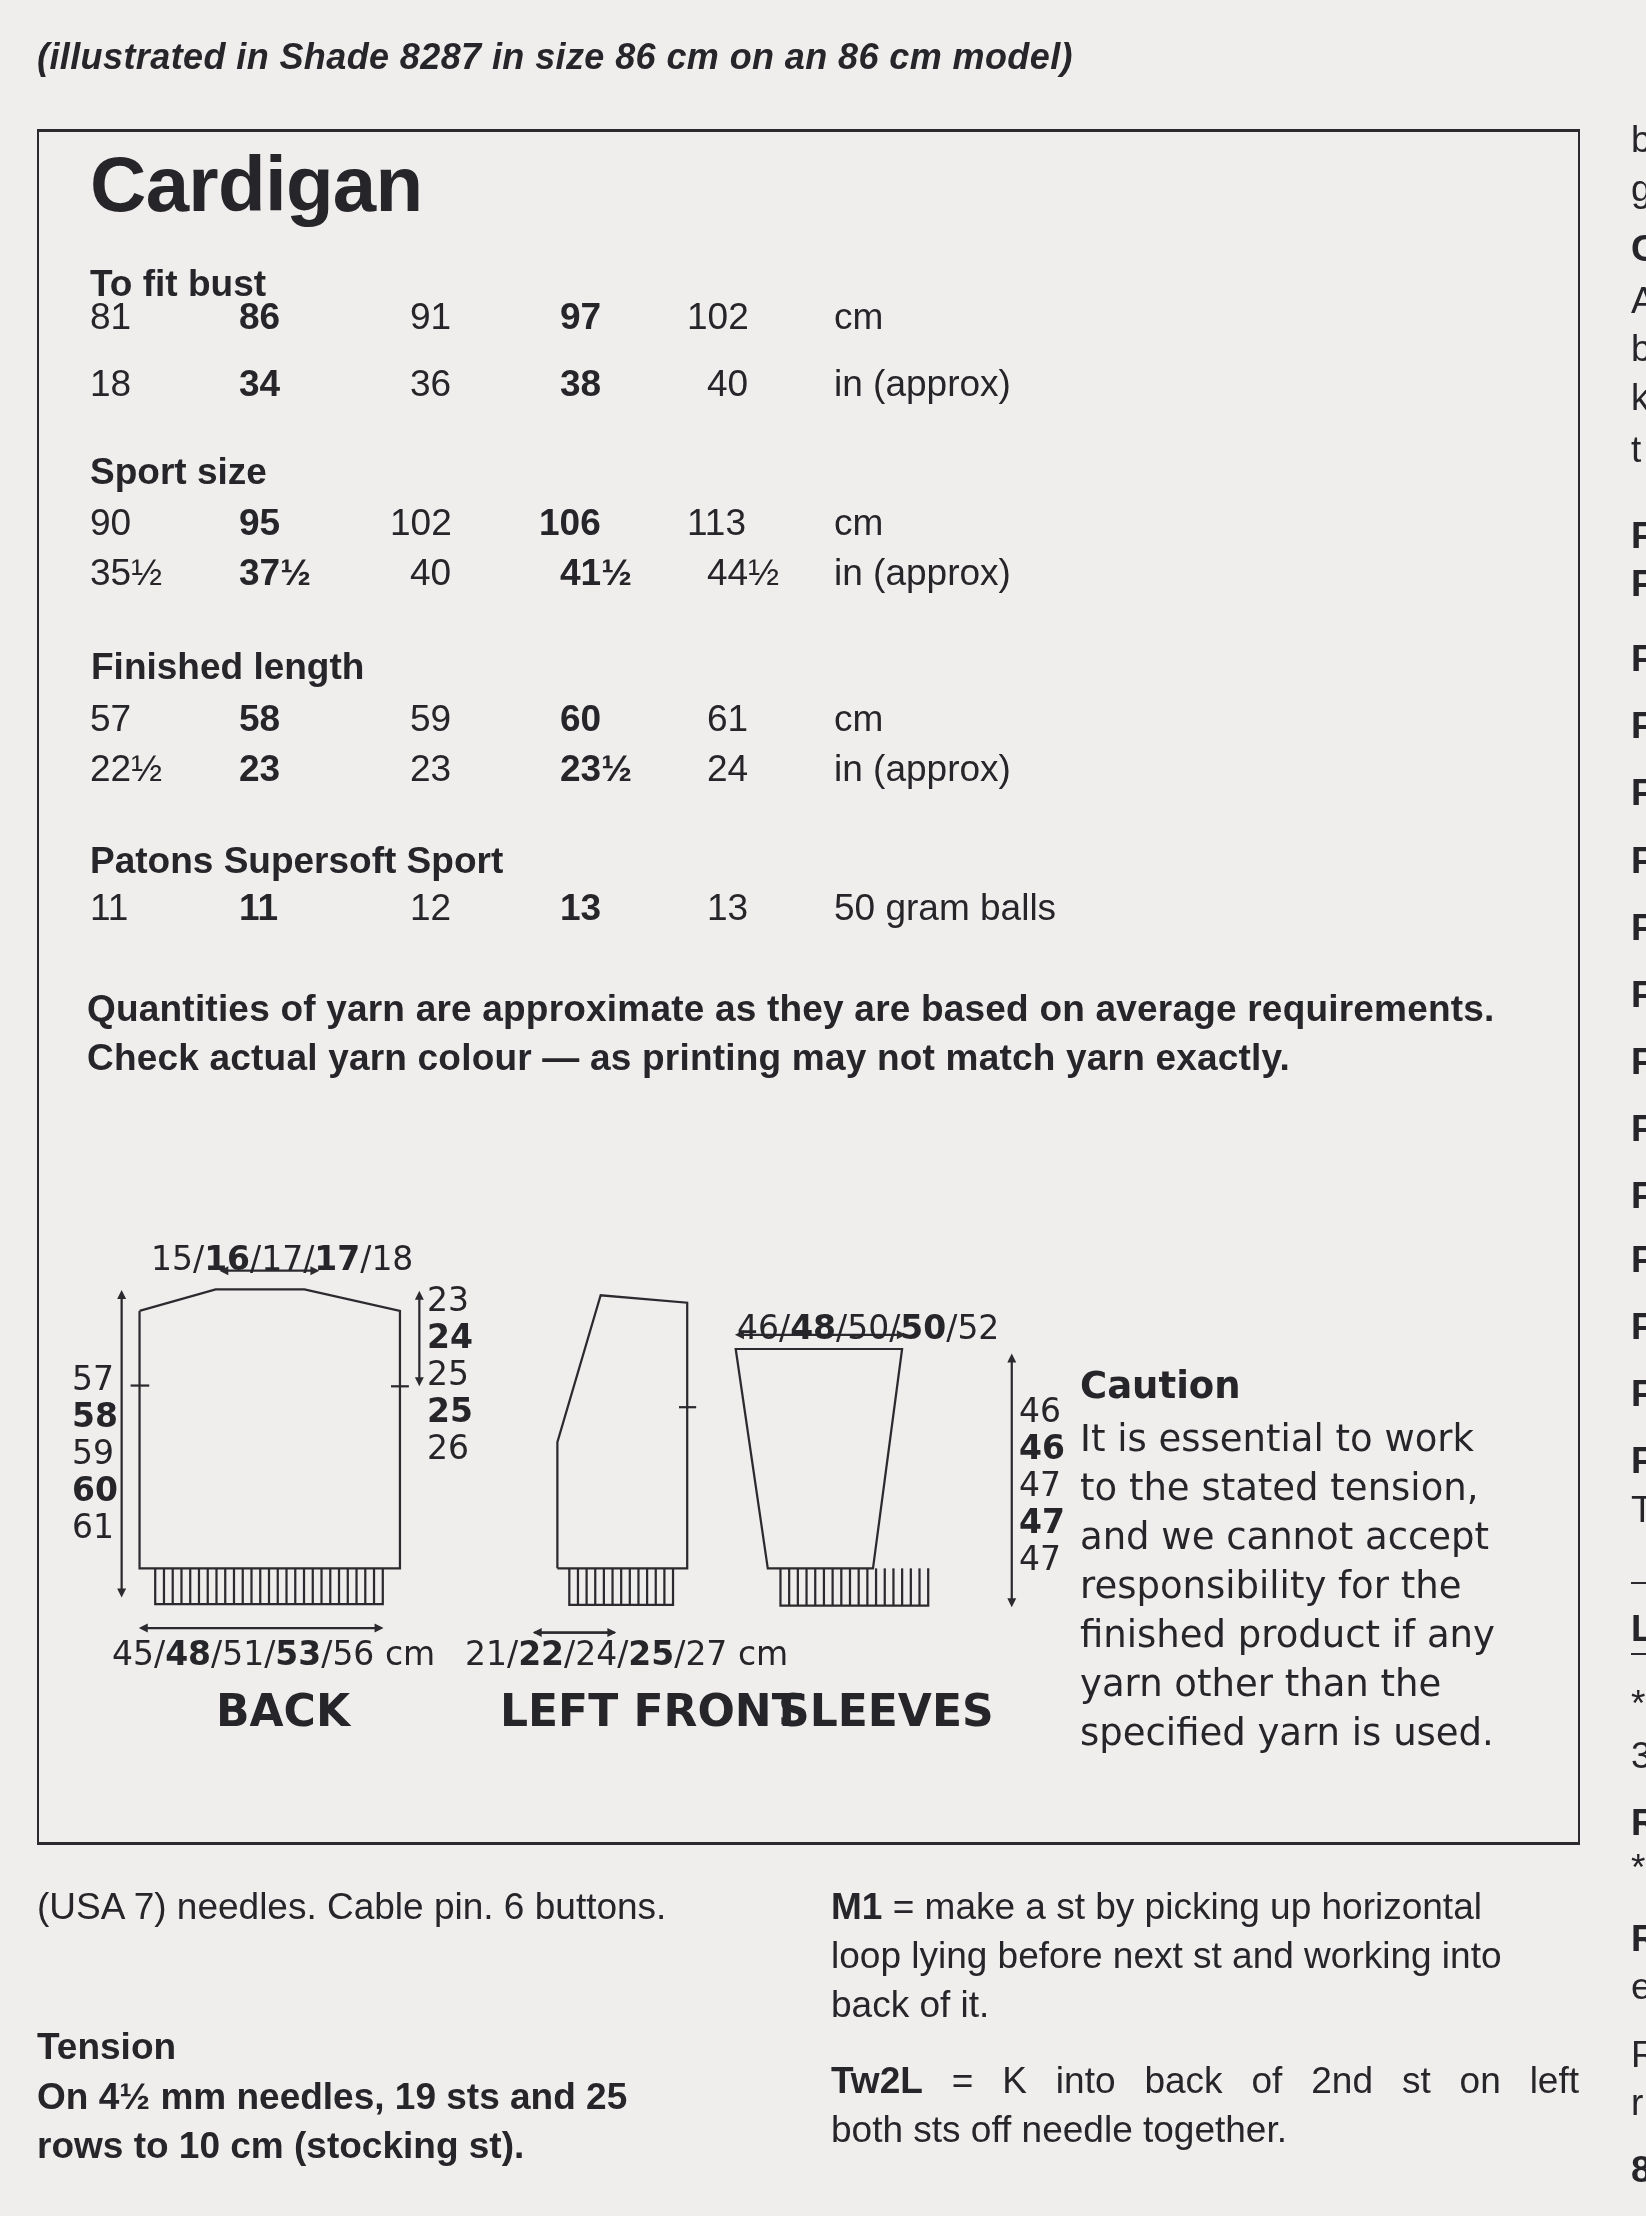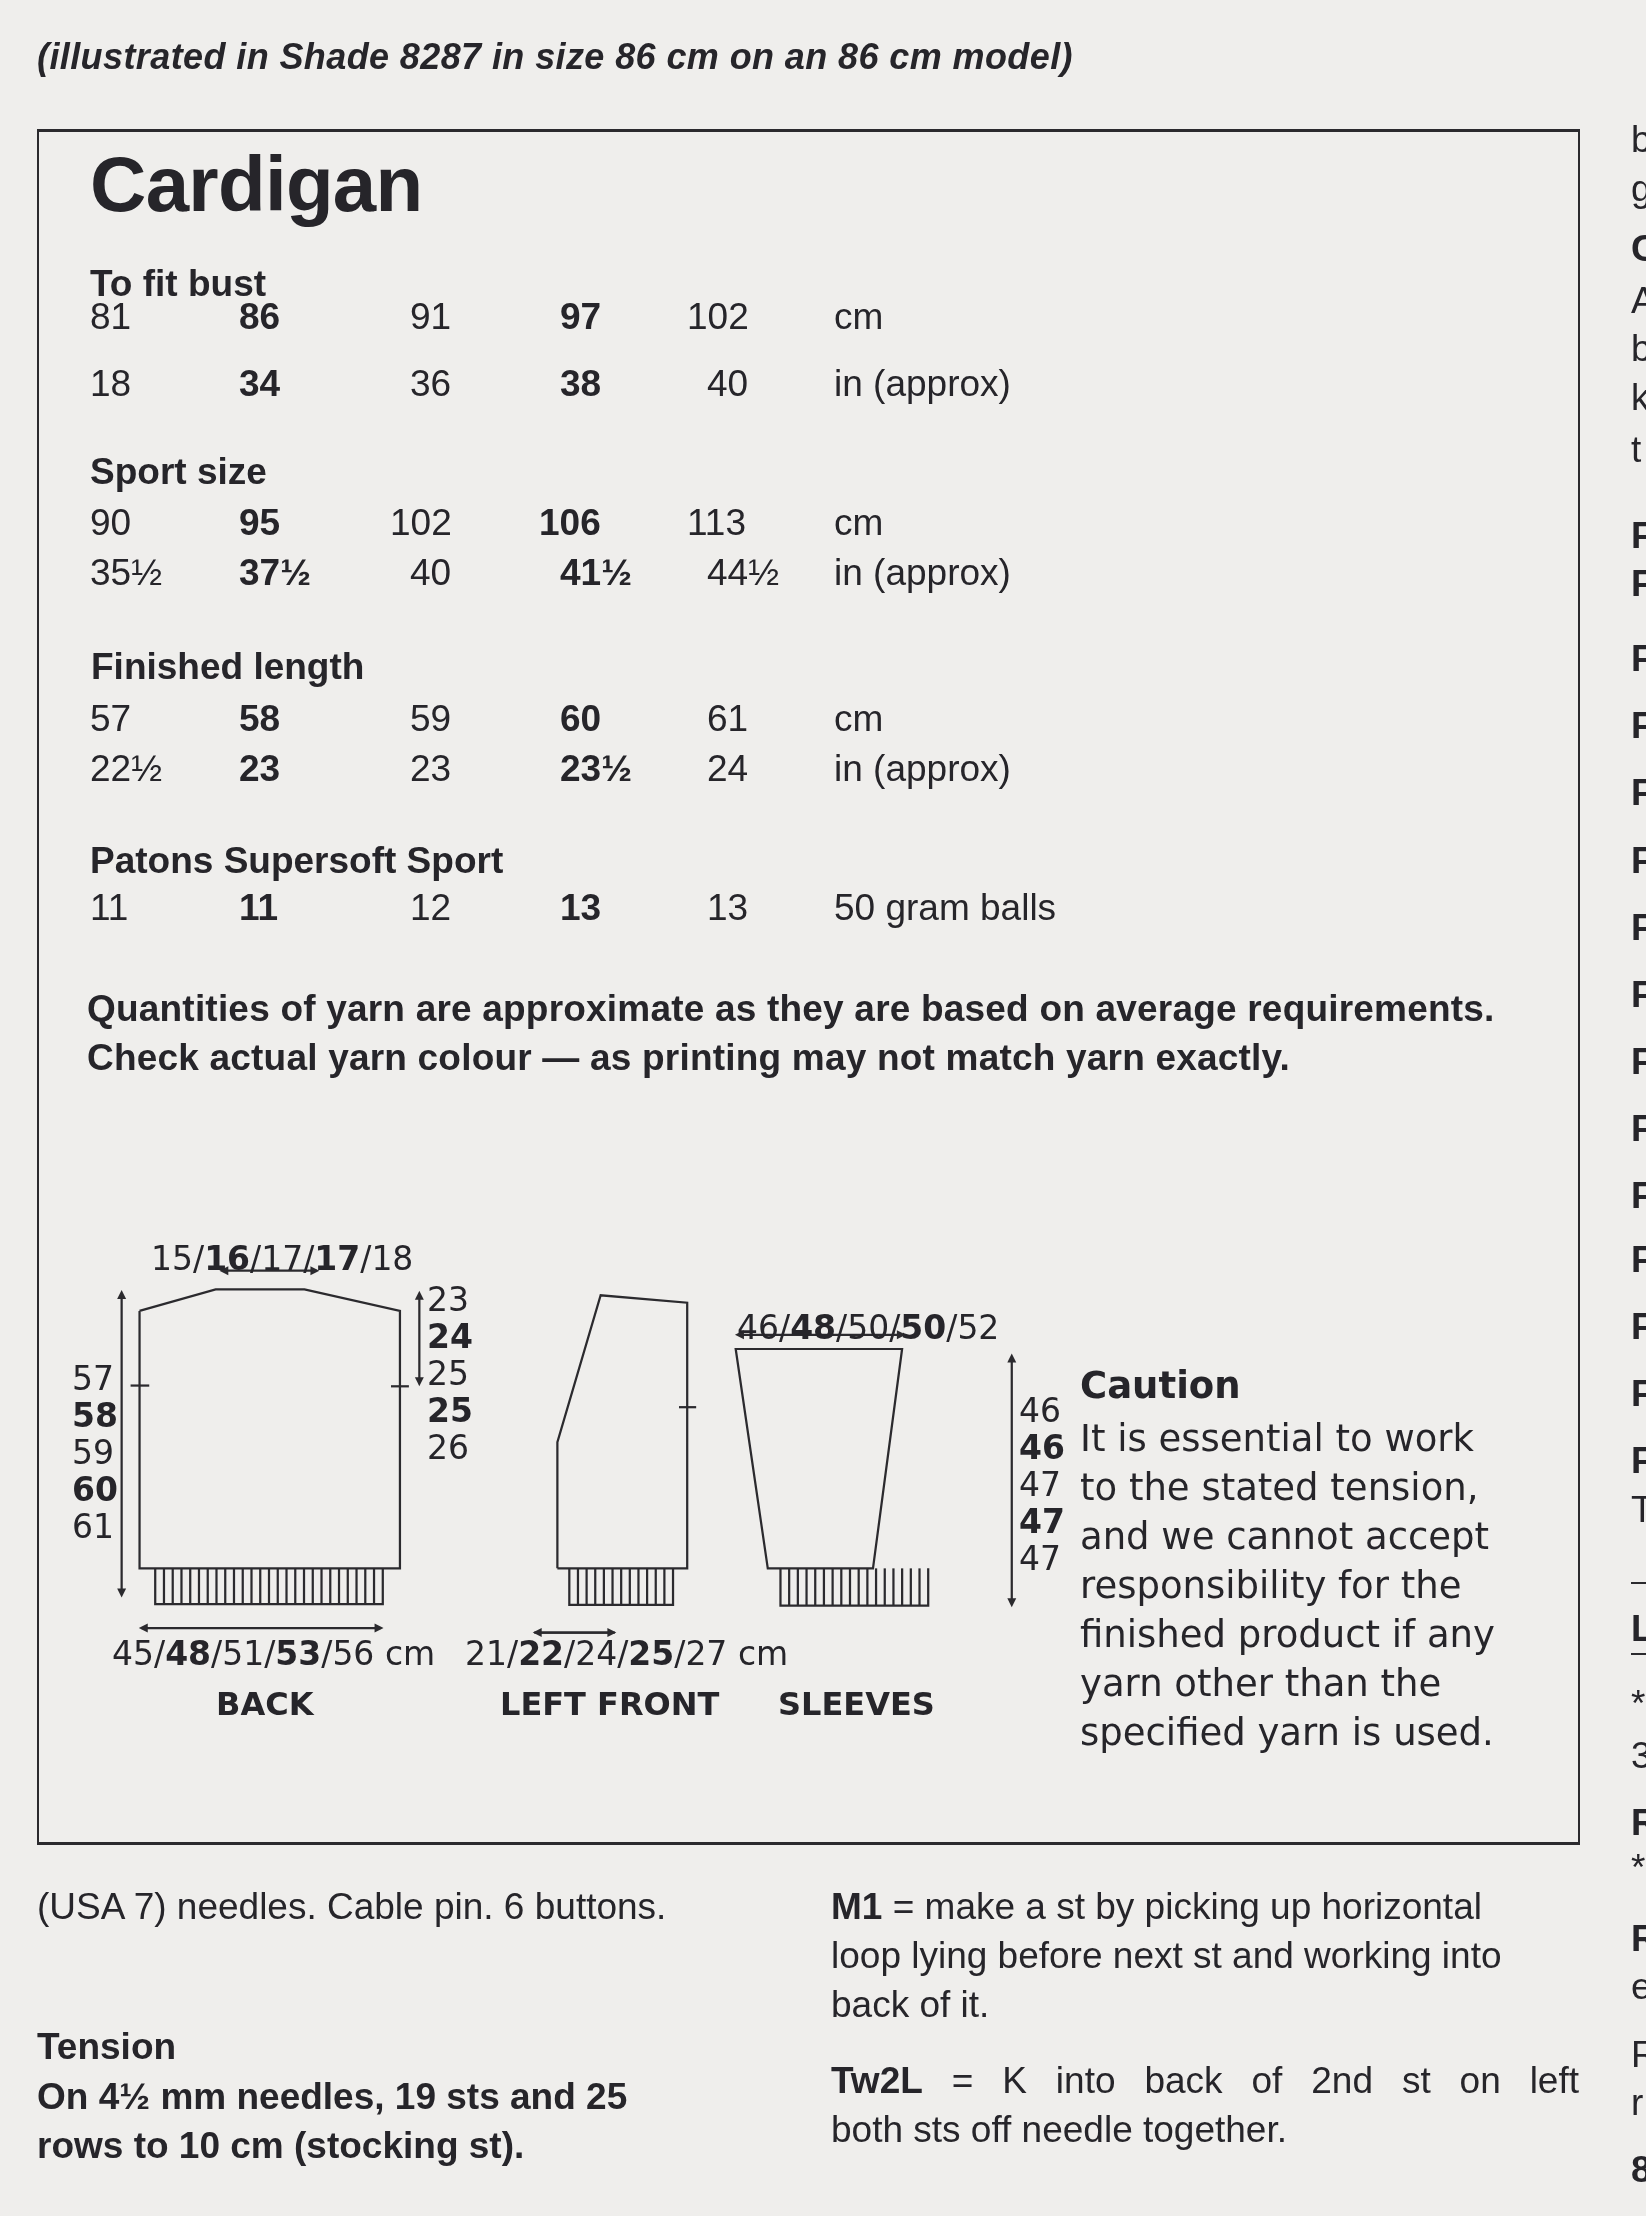--- a/index.html
+++ b/index.html
@@ -20,21 +20,21 @@
     box-sizing: border-box;
   }
   .title { left: 90px; top: 139px; font-size: 78px; font-weight: bold; letter-spacing: -0.7px; }
   .sec-head { font-size: 37px; font-weight: bold; white-space: nowrap; }
   .row { font-size: 37px; white-space: nowrap; height: 46px; }
   .row span { position: absolute; top: 0; }
   .row .b { font-weight: bold; }
   .note { left: 87px; top: 984px; font-size: 37px; font-weight: bold; line-height: 49px; width: 1463px; letter-spacing: 0.2px; }
   .diag-text { font-size: 33px; white-space: nowrap; font-family: "DejaVu Sans", sans-serif; }
   .diag-text b { font-weight: bold; }
-  .piece-label { font-size: 32px; font-weight: bold; font-family: "DejaVu Sans", sans-serif; white-space: nowrap; }
+  .piece-label { font-size: 44px; font-weight: bold; font-family: "DejaVu Sans", sans-serif; white-space: nowrap; }
   .vstack { font-size: 33px; line-height: 37px; font-family: "DejaVu Sans", sans-serif; }
   .vstack div.b { font-weight: bold; }
   .caution-head { left: 1080px; top: 1364px; font-size: 37px; font-weight: bold; font-family: "DejaVu Sans", sans-serif; }
   .caution-body { left: 1080px; top: 1414px; width: 478px; font-size: 37px; line-height: 49px; font-family: "DejaVu Sans", sans-serif; }
   .caution-body div { white-space: nowrap; }
   .para { font-size: 37px; line-height: 49px; }
   .para-bold { font-size: 37px; line-height: 49px; font-weight: bold; }
   .edge-col { left: 1631px; width: 30px; overflow: hidden; font-size: 37px; white-space: nowrap; }
   .edge-col div { position: absolute; left: 0; }
   .edge-col .b { font-weight: bold; }

